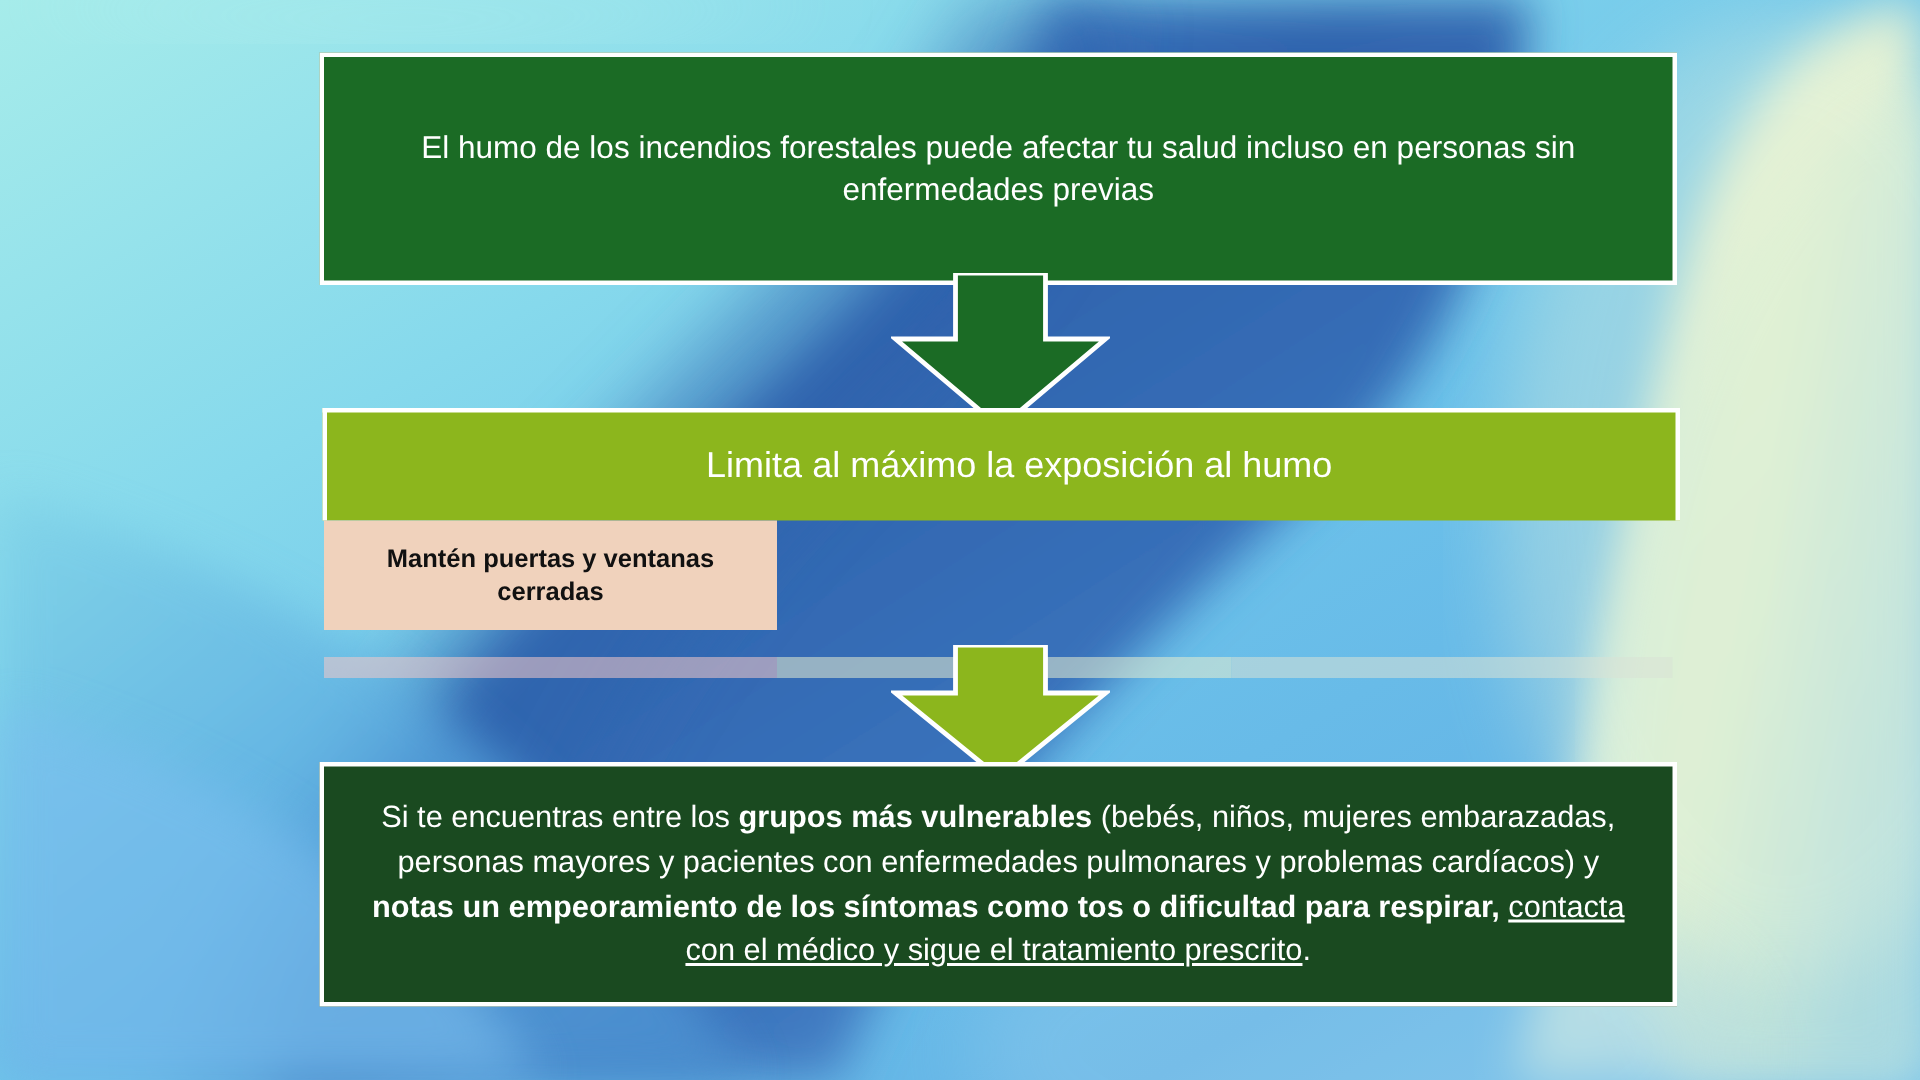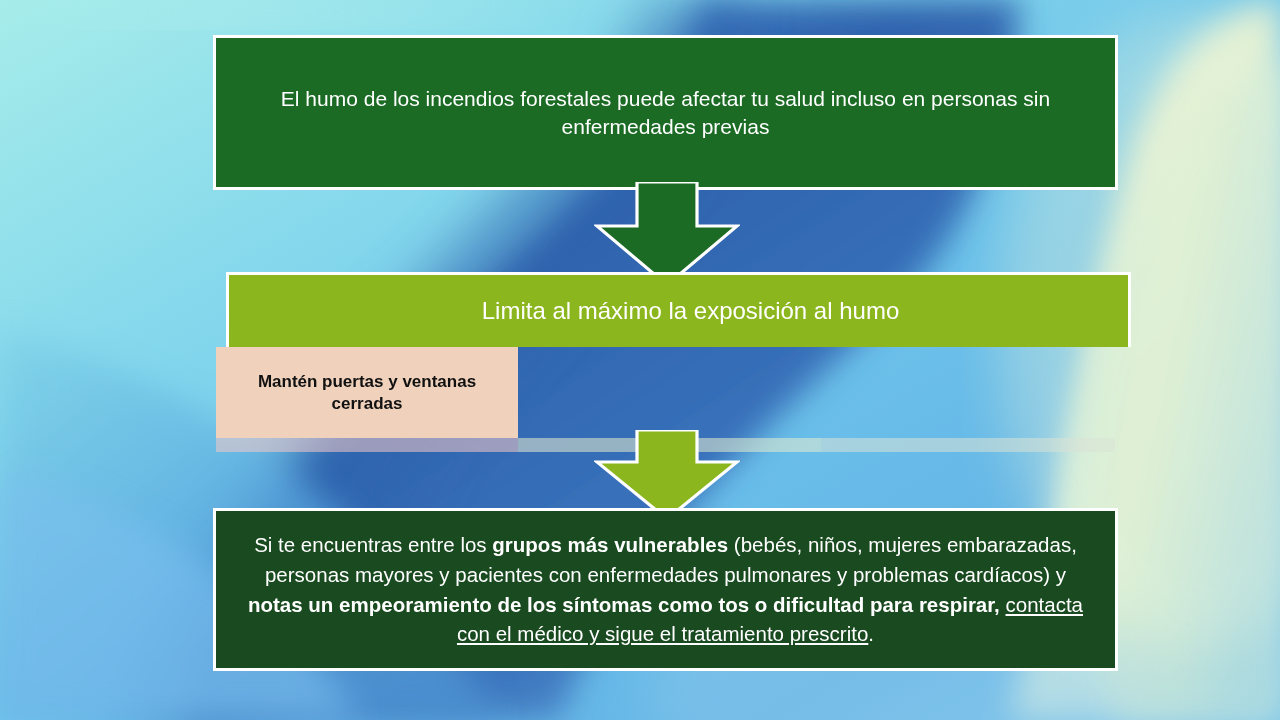--- a/index.html
+++ b/index.html
@@ -59,40 +59,40 @@
   
   #group-mid {
     position: absolute;
     left: 213px;
     top: 272px;
     width: 905px;
     height: 166px;
   }
   #box-mid-header {
     position: absolute;
-    left: 13px;
+    left: 2px;
     top: 0;
     width: 905px;
     height: 75px;
     box-sizing: border-box;
     border: 3px solid #ffffff;
     border-bottom: none;
     background: #8cb61d;
     color: #ffffff;
     font-size: 24px;
     display: flex;
     align-items: center;
     justify-content: center;
     text-align: center;
     padding-left: 24px;
   }
   .subcell {
     position: absolute;
     top: 75px;
-    height: 91px;
+    height: 73px;
     box-sizing: border-box;
     display: flex;
     align-items: center;
     justify-content: flex-start;
     text-align: center;
     font-size: 17px;
     font-weight: bold;
     color: #111111;
     line-height: 1.28;
     padding: 0 10px;

